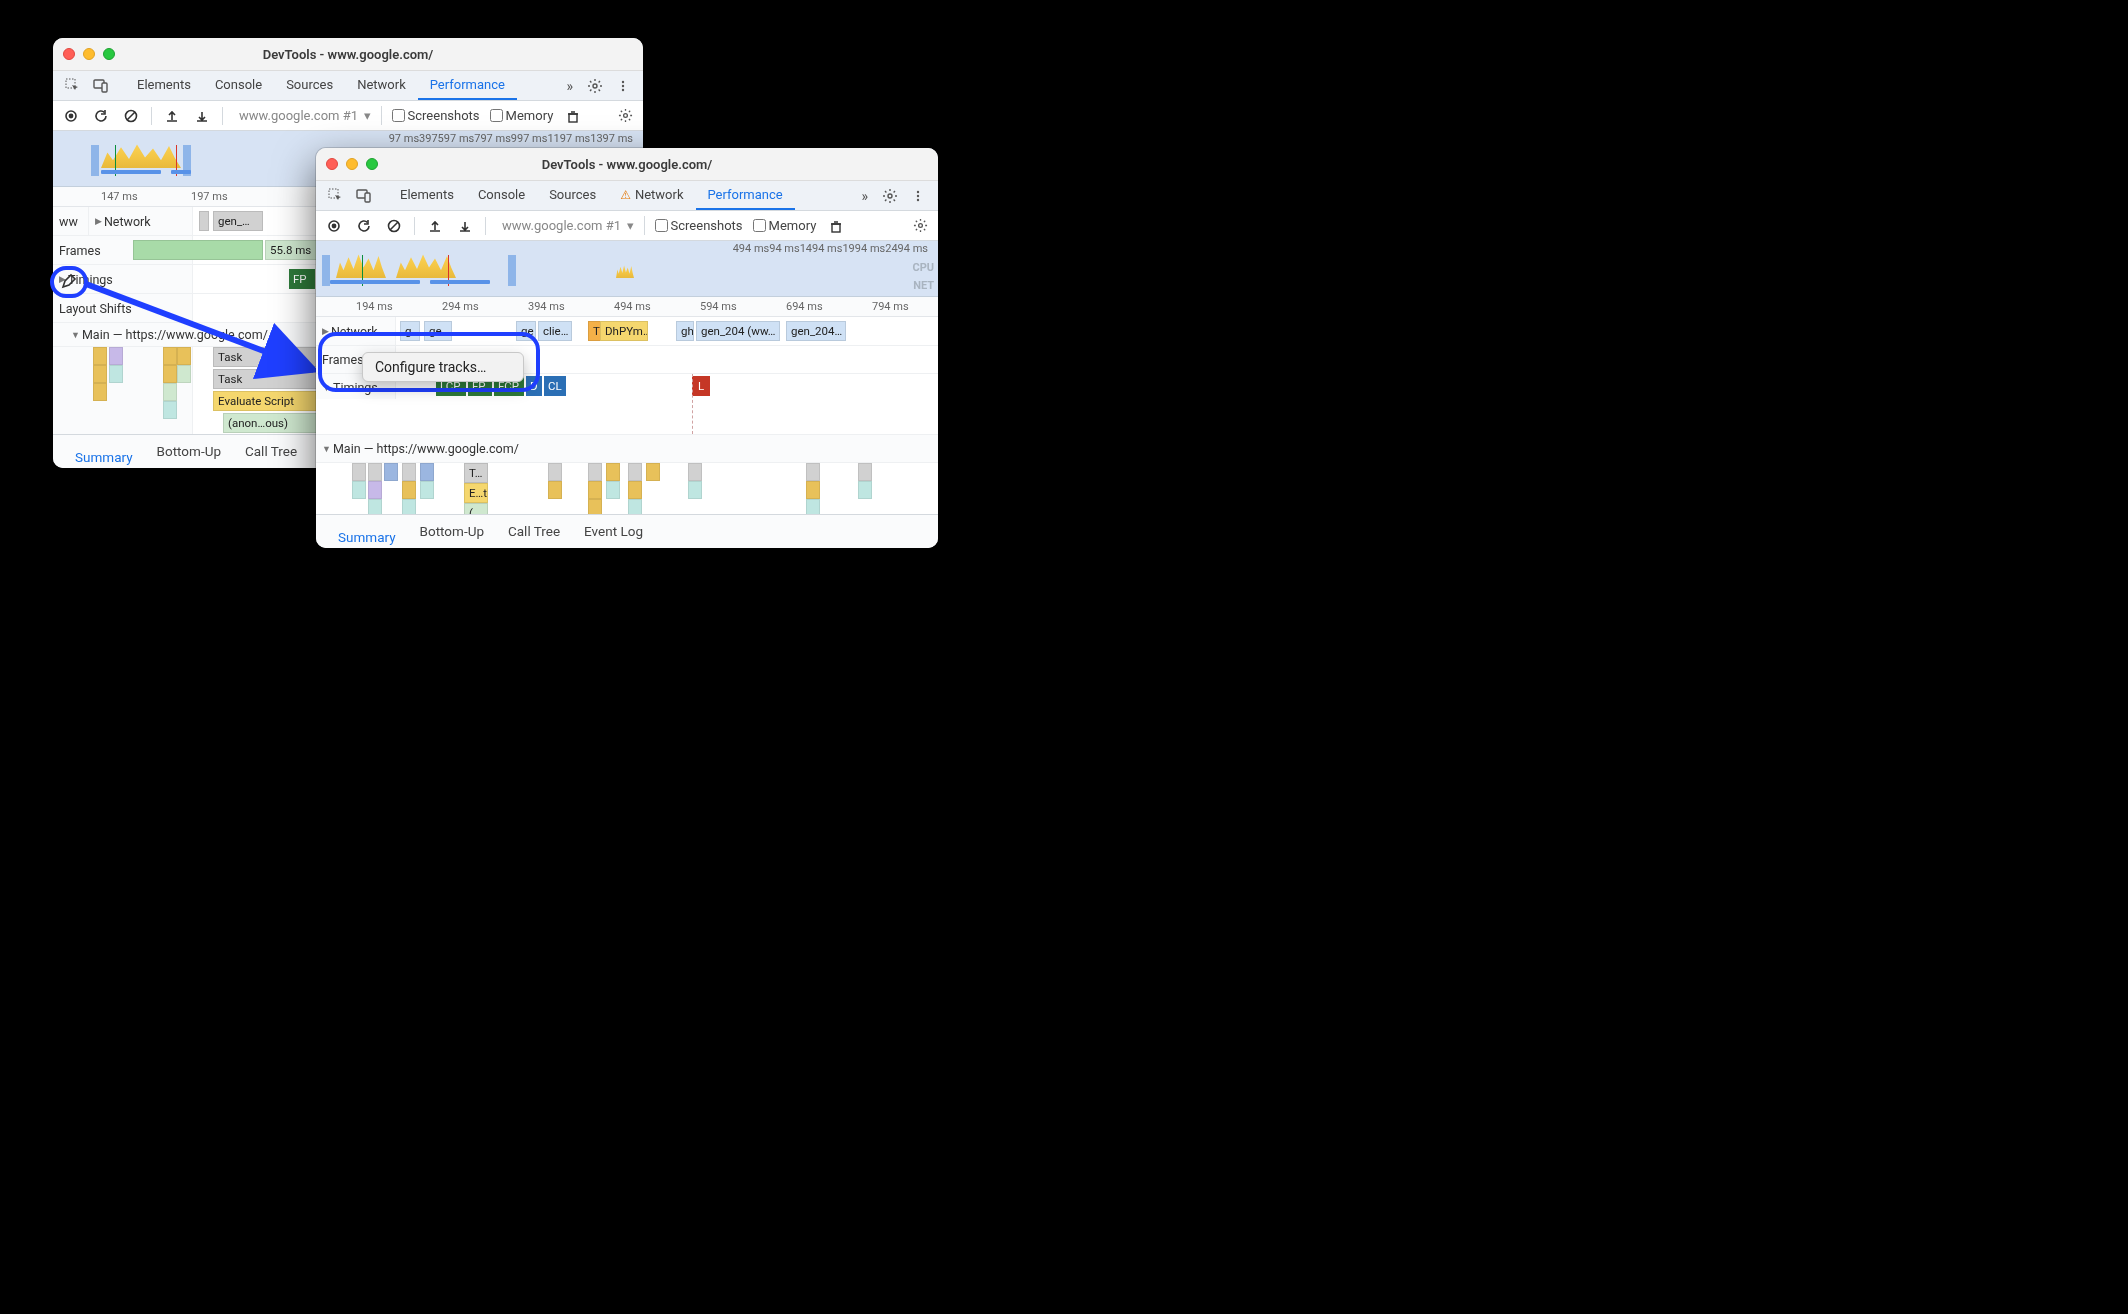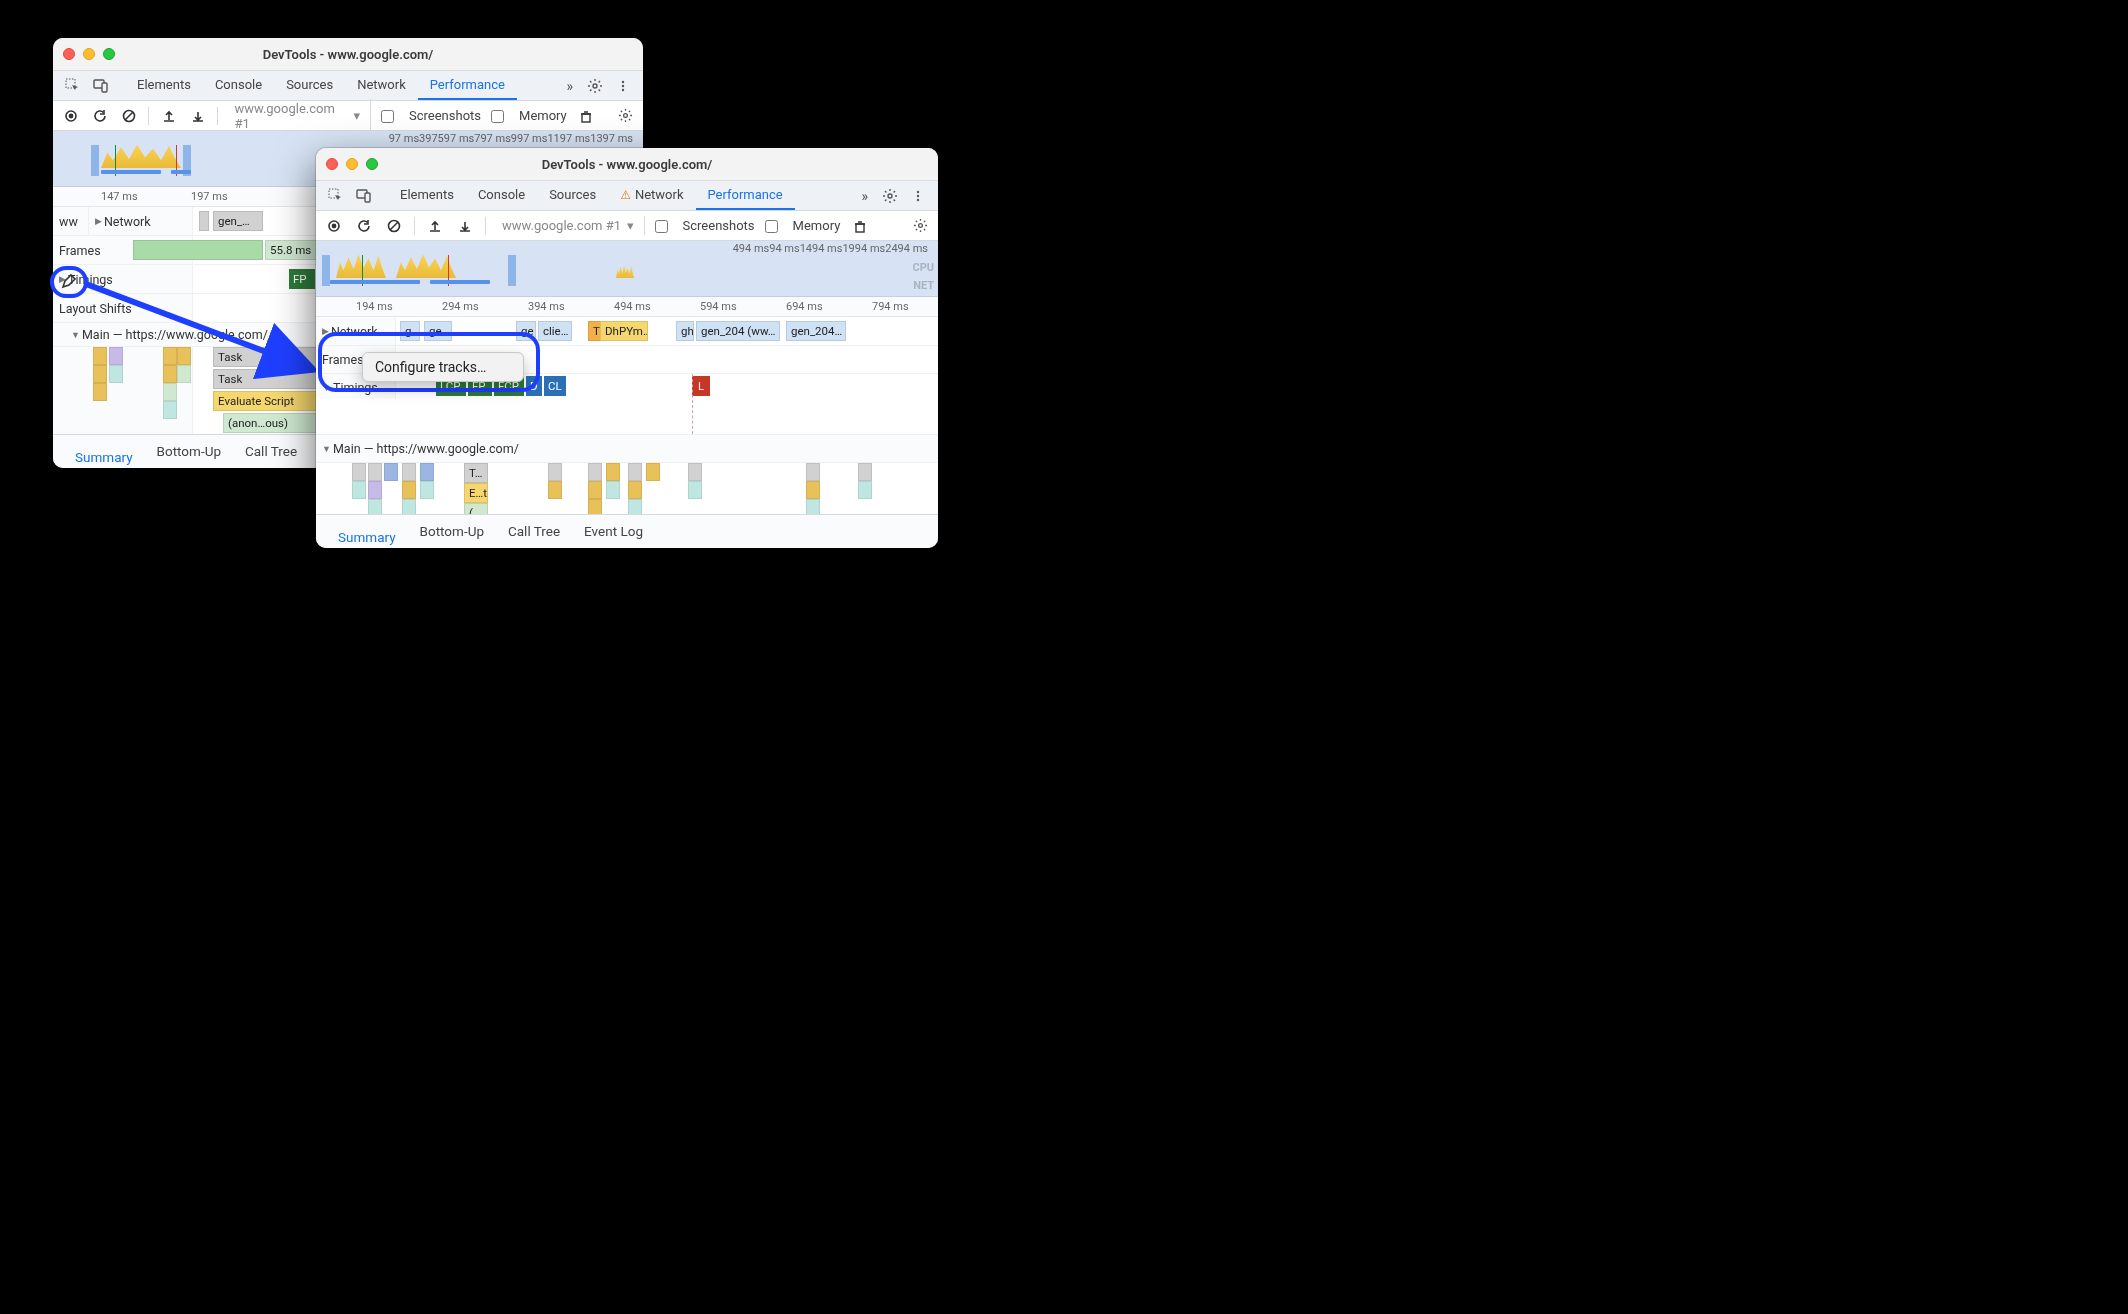--- a/index.html
+++ b/index.html
@@ -58,21 +58,21 @@
   .spacer { flex:1; }
   
   .toolbar {
     display:flex; align-items:center; height:30px;
     padding:0 8px; gap:10px; border-bottom:1px solid #d4d9de;
     background:#fff;
   }
   .toolbar .ib { width:20px; height:20px; display:flex; align-items:center; justify-content:center; color:#555; }
   .toolbar .sep { width:1px; height:18px; background:#d4d9de; }
   .sel { display:flex; align-items:center; gap:6px; color:#888; font-size:13px; padding:2px 6px; border-right:1px solid #d4d9de; padding-right:10px;}
-  .cb { display:flex; align-items:flex-end; gap:15px; color:#444; font-size:13px; }
+  .cb { display:flex; align-items:center; gap:3px; color:#444; font-size:13px; }
   .cb input { width:13px; height:13px; }
   
   .overview {
     position:relative; height:56px; background:#d7e3f4;
     border-bottom:1px solid #c3cfdc;
   }
   .overview .labels { position:absolute; top:1px; left:0; right:0; display:flex; justify-content:flex-end; padding:0 10px; font-size:11px; color:#666; }
   .overview .labels span { white-space:nowrap; }
   .overview .cpu { position:absolute; right:4px; top:20px; font-size:11px; font-weight:700; color:#a9b4c0; }
   .overview .net { position:absolute; right:4px; top:38px; font-size:11px; font-weight:700; color:#a9b4c0; }

